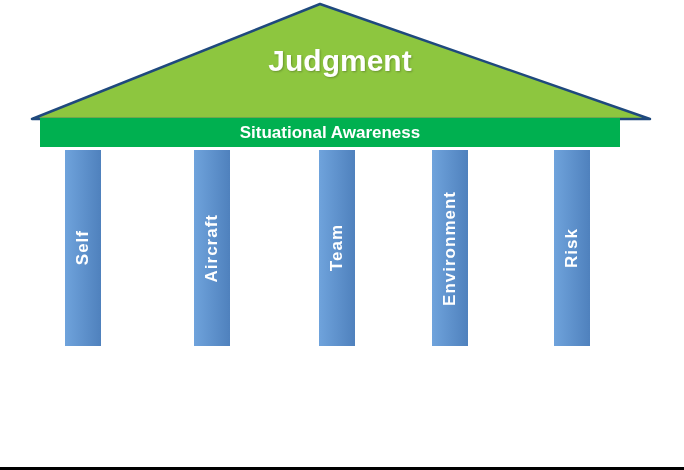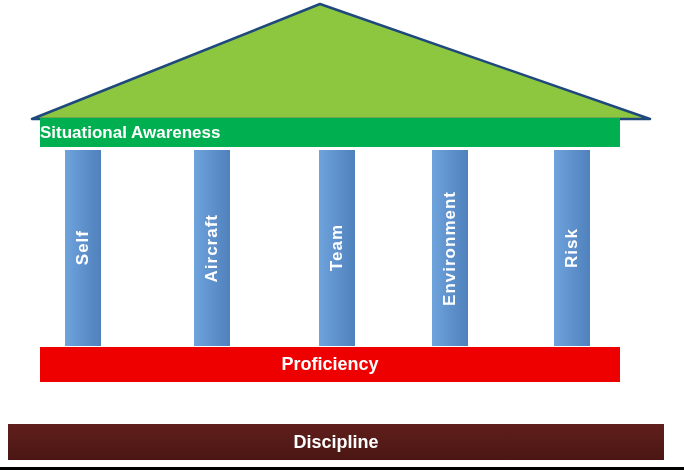--- a/index.html
+++ b/index.html
@@ -43,20 +43,21 @@
     left: 40px;
     top: 118px;
     width: 580px;
     height: 29px;
     background: #00B050;
     color: #ffffff;
     font-size: 17px;
     font-weight: bold;
     display: flex;
     align-items: center;
+    justify-content: center;
   }
   .pillar {
     position: absolute;
     top: 150px;
     height: 196px;
     width: 36px;
     background: linear-gradient(to right, #6FA3DC, #4F81BD);
     display: flex;
     align-items: center;
     justify-content: center;
@@ -108,20 +109,21 @@
 </style>
 </head>
 <body>
 
 <div class="stage">
 
   <svg class="roof-svg" viewBox="0 0 684 130">
     <polygon points="320,4 32,119 650,119" fill="#8DC63F"></polygon>
   </svg>
 
+  <div class="roof-label">Judgment</div>
 
   <div class="beam">
     <span>Situational Awareness</span>
   </div>
 
   <div class="pillar pillar-self">
     <span class="pillar-label">Self</span>
   </div>
 
   <div class="pillar pillar-aircraft">
@@ -133,22 +135,16 @@
   </div>
 
   <div class="pillar pillar-environment">
     <span class="pillar-label">Environment</span>
   </div>
 
   <div class="pillar pillar-risk">
     <span class="pillar-label">Risk</span>
   </div>
 
-  <div class="bar bar-proficiency">
-    <span>Proficiency</span>
-  </div>
 
 
-  <div class="bar bar-discipline">
-    <span>Discipline</span>
-  </div>
 
 </div>
 
 </body></html>

